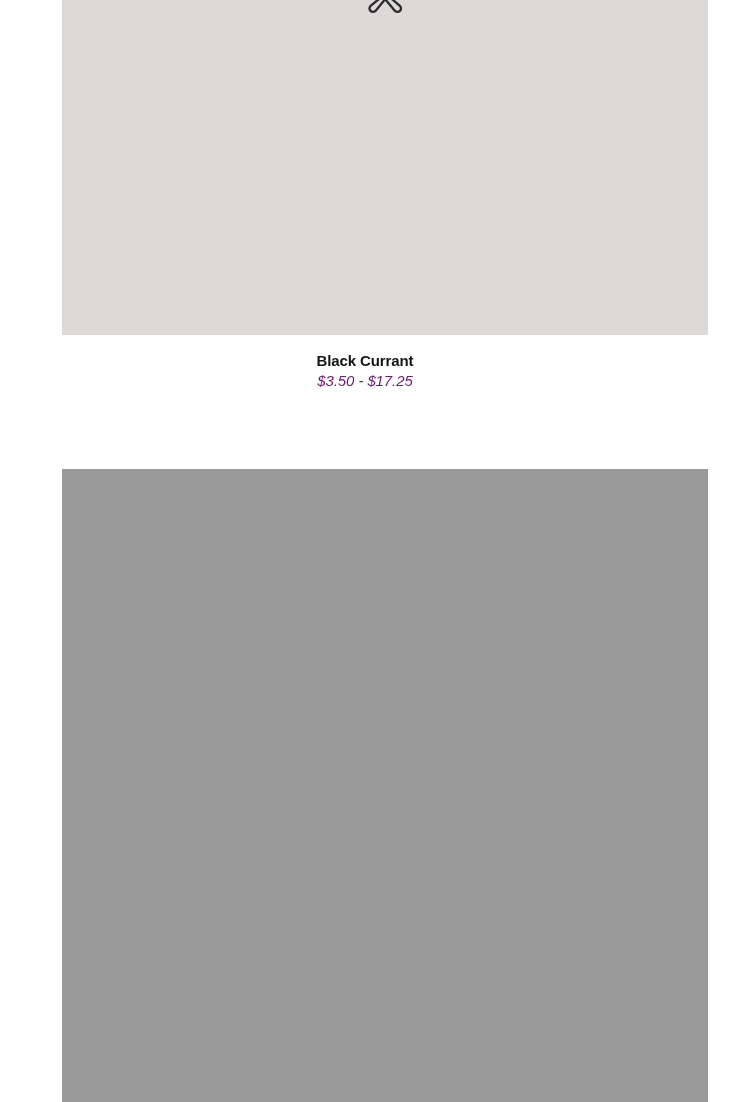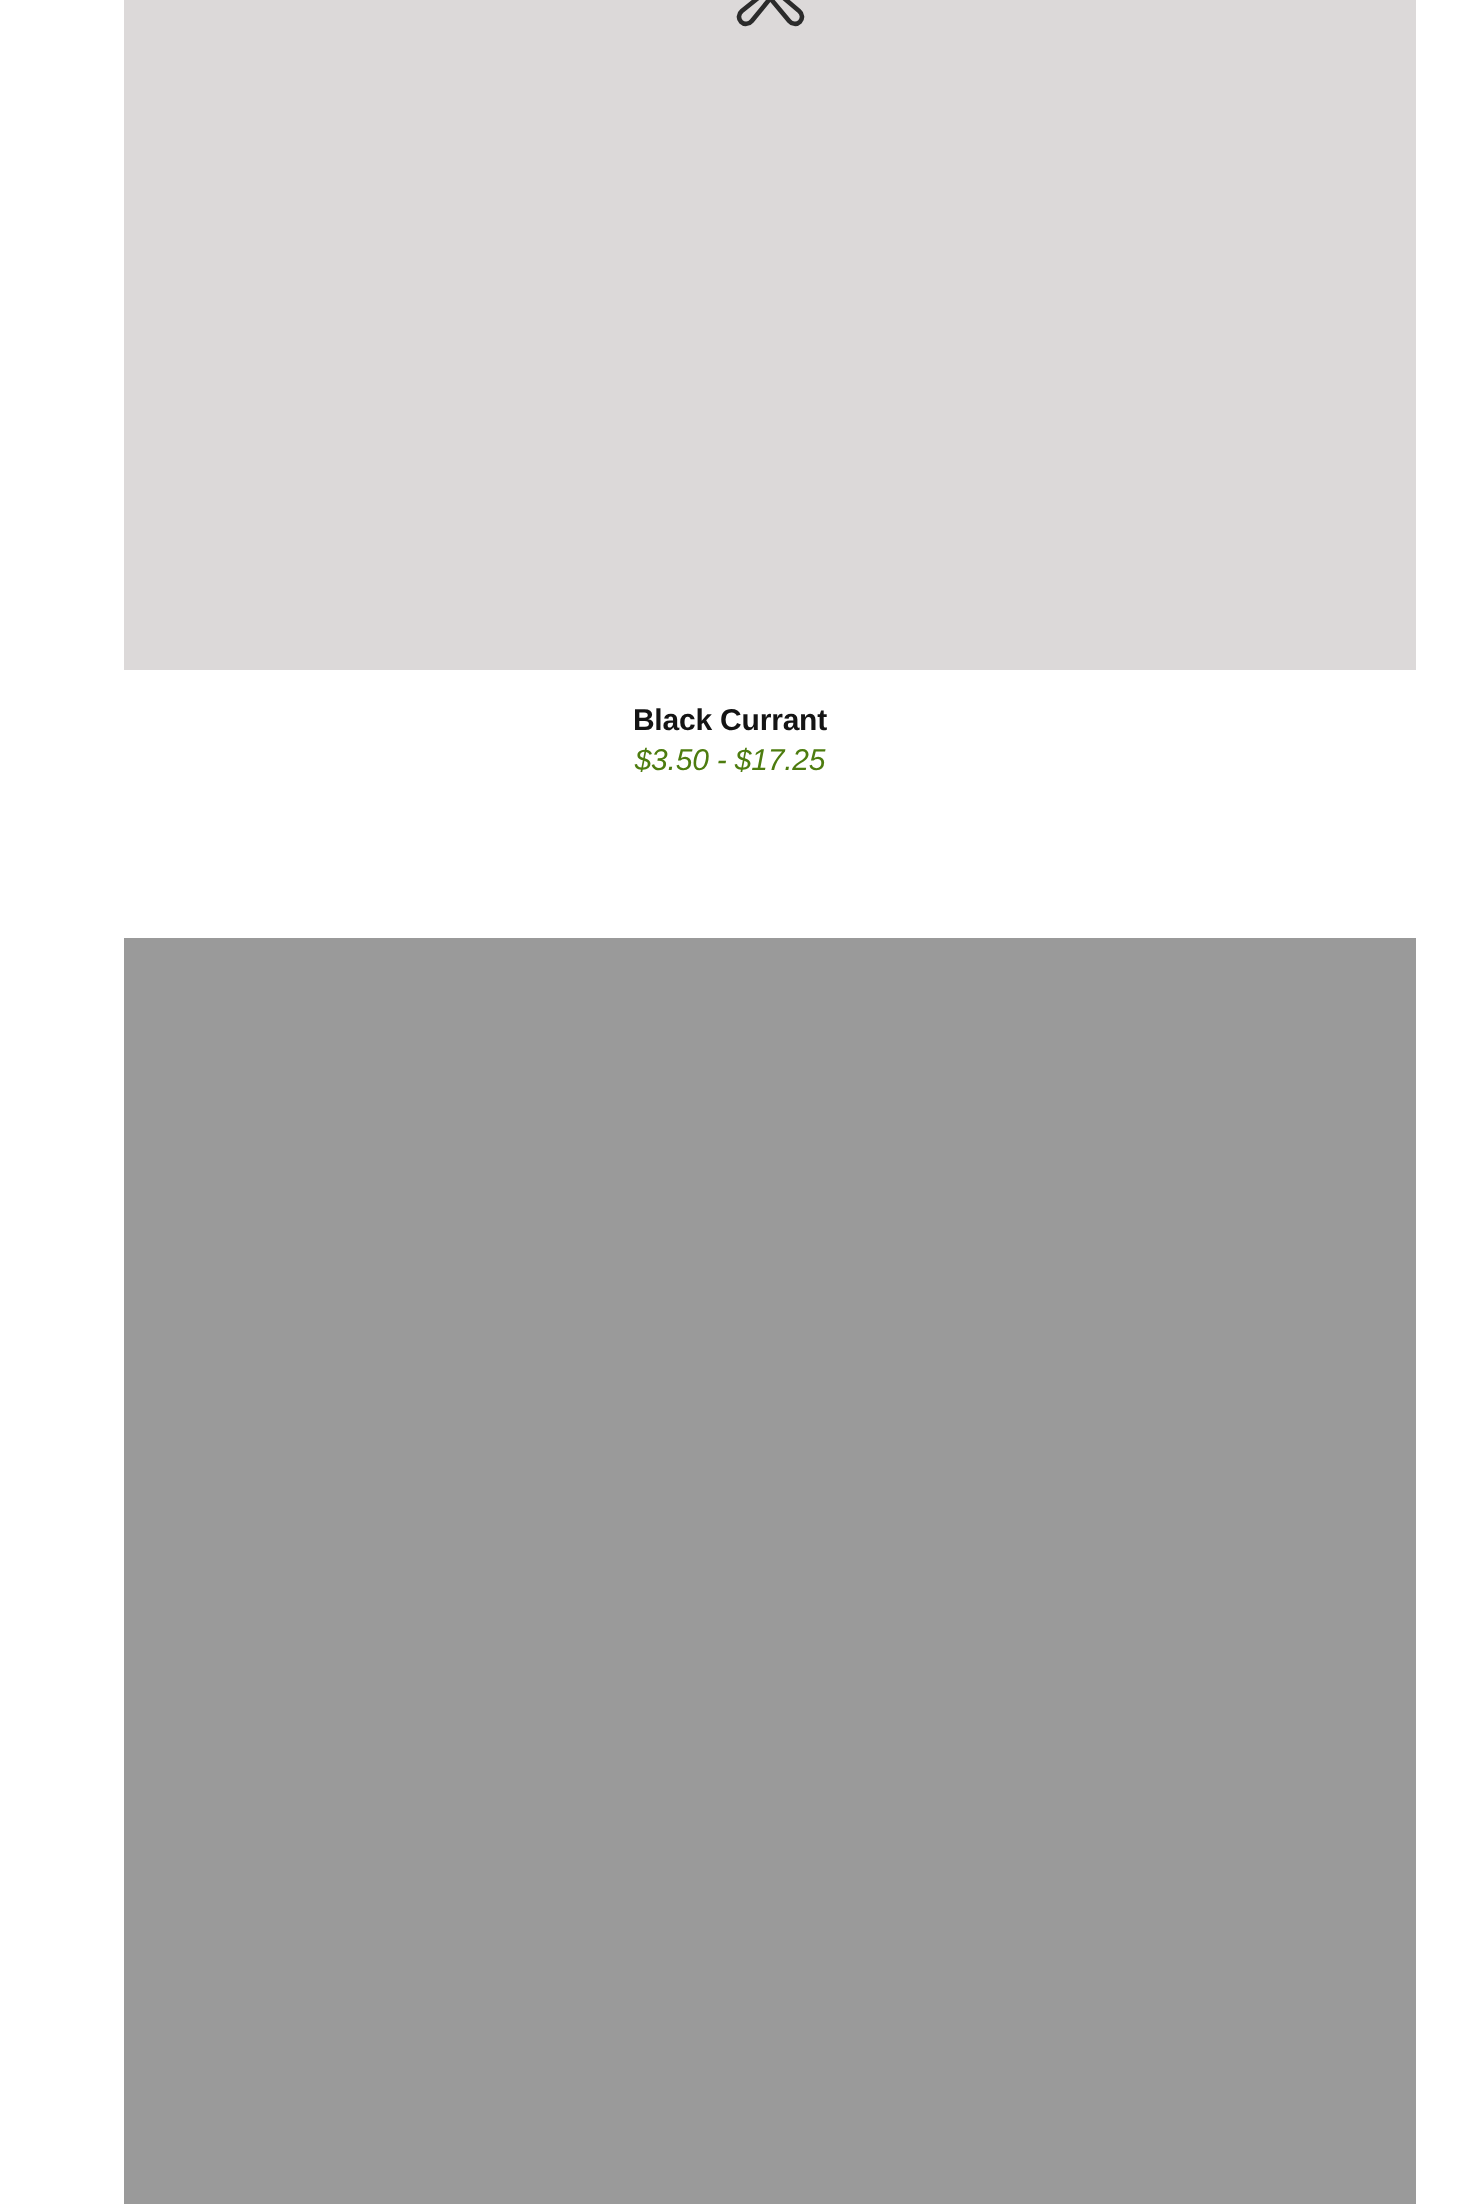--- a/index.html
+++ b/index.html
@@ -59,21 +59,21 @@
     font-weight: bold;
     color: #141414;
     letter-spacing: -0.1px;
     line-height: 20px;
     margin: 0;
     padding: 0;
   }
   .product-price {
     font-size: 15px;
     font-style: italic;
-    color: #4d7c0f;
+    color: #701a75;
     letter-spacing: -0.1px;
     line-height: 20px;
     margin: 0;
     padding: 0;
   }
 
   
   #card-0 .product-media {
     height: 335px;
     align-items: flex-start;

